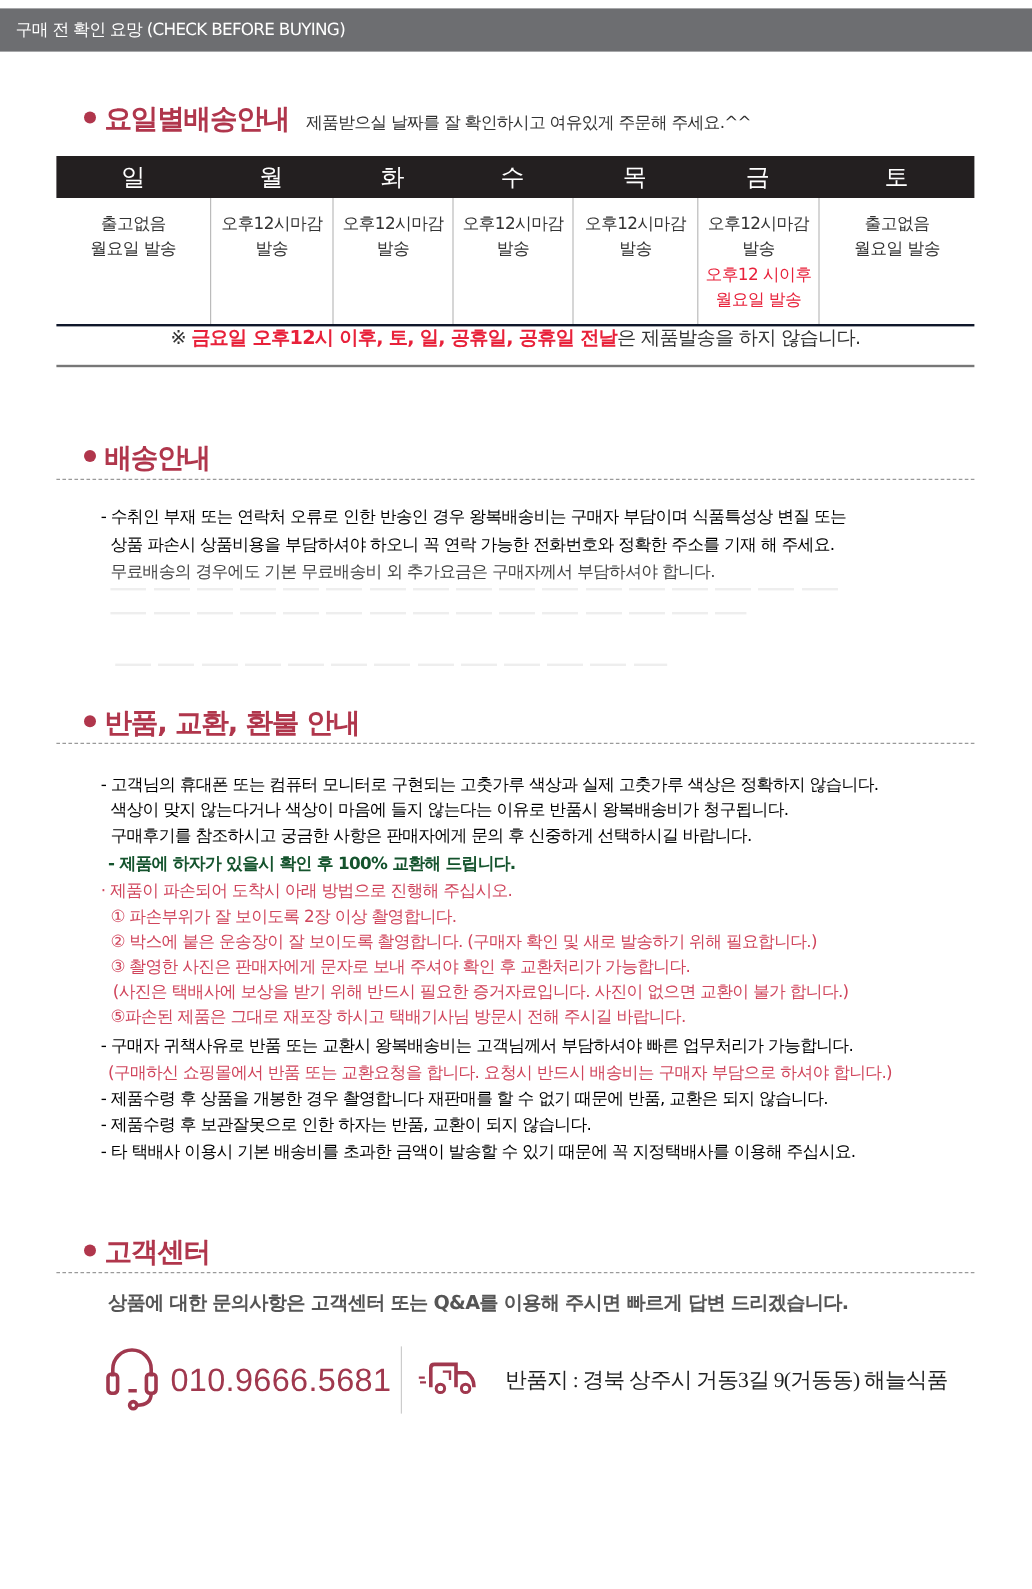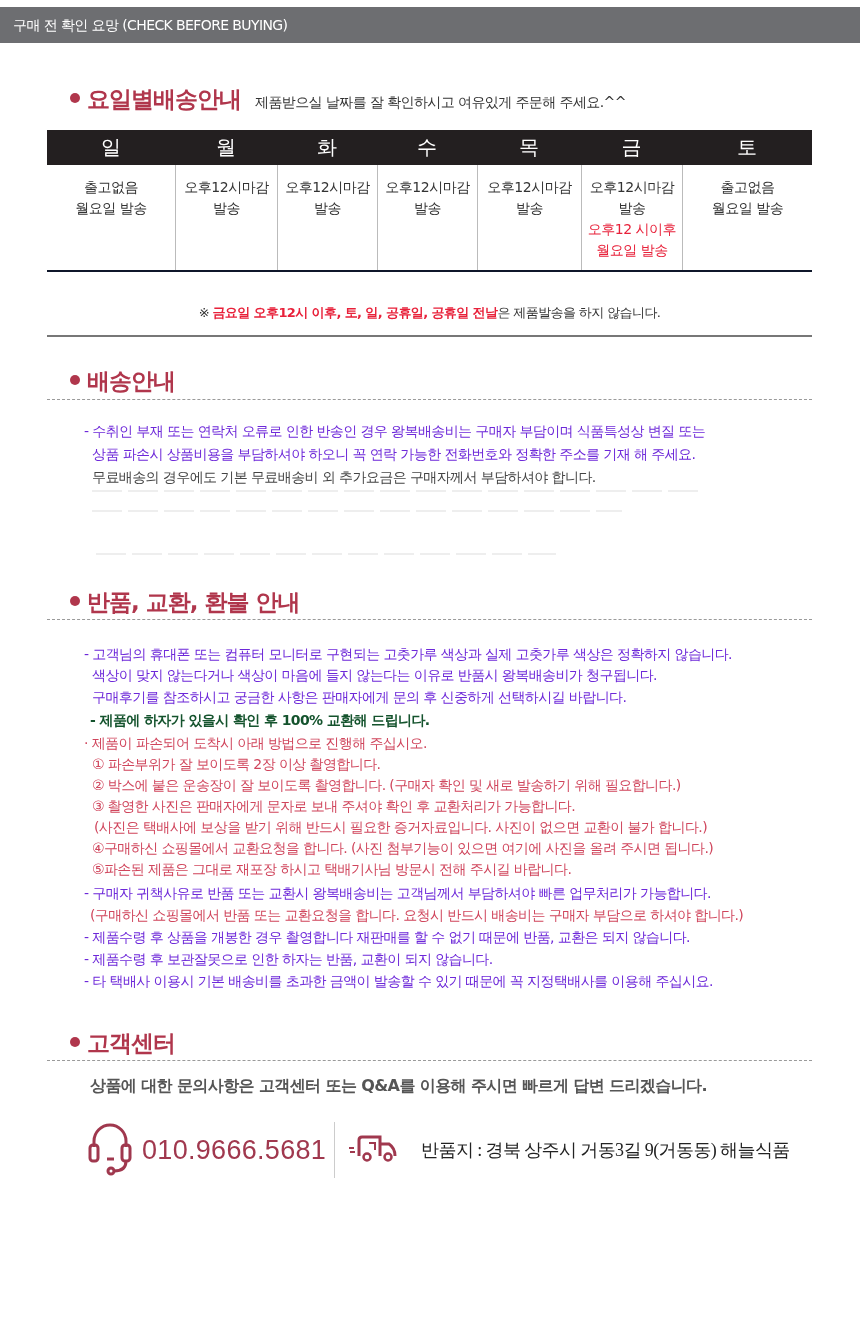--- a/index.html
+++ b/index.html
@@ -28,28 +28,28 @@
   
   .sched { position: absolute; left: 47px; top: 130px; width: 765px; }
   .sched-head { display: flex; background: #231f20; height: 35px; }
   .sched-head div { color: #fff; font-size: 20px; text-align: center; line-height: 35px; }
   .sched-body { display: flex; height: 107px; border-bottom: 2px solid #0f172a; }
   .sched-body .cell { border-left: 1px solid #bbb; text-align: center; padding-top: 12px; font-size: 14px; line-height: 21px; color: #333; letter-spacing: -0.5px; }
   .sched-body .cell:first-child { border-left: none; }
   .red { color: #e8213a; }
 
   .notice {
-    position: absolute; left: 47px; top: 293px; width: 765px; height: 44px;
-    text-align: center; font-size: 13px; line-height: 40px; color: #333; letter-spacing: -0.6px;
+    position: absolute; left: 47px; top: 262px; width: 765px; height: 44px;
+    text-align: center; font-size: 16px; line-height: 40px; color: #333; letter-spacing: -0.6px;
     border-bottom: 2px solid #777;
   }
   .notice .b { color: #e8213a; font-weight: bold; }
 
   .para { position: absolute; font-size: 14px; letter-spacing: -0.6px; white-space: nowrap; }
-  .para .ln { height: 23px; line-height: 23px; color: #6d28d9; }
+  .para .ln { height: 23px; line-height: 23px; color: #000000; }
   .para .ln.pink { color: #d0455c; }
   .para .ln.redb { color: #14532d; font-weight: bold; }
   .para .ln.gray { color: #444; }
 
   .faint { position: absolute; height: 2px; background: repeating-linear-gradient(90deg, #eeeeee 0 30px, transparent 30px 36px); }
 
   .cs-text { position: absolute; left: 90px; top: 1076px; font-size: 16px; color: #555; letter-spacing: -0.6px; font-weight: bold; }
 
   .contact { position: absolute; left: 86px; top: 1120px; height: 60px; display: flex; align-items: center; }
   .phone { font-family: "Liberation Sans", sans-serif; font-size: 27px; color: #a0384e; margin-left: 8px; letter-spacing: 0.3px; }
@@ -141,21 +141,20 @@
 <div class="para" style="left:84px; top:643px;">
   <div class="ln" style="height:22px;line-height:22px">- 고객님의 휴대폰 또는 컴퓨터 모니터로 구현되는 고춧가루 색상과 실제 고춧가루 색상은 정확하지 않습니다.</div>
   <div class="ln" style="height:21px;line-height:21px;padding-left:8px">색상이 맞지 않는다거나 색상이 마음에 들지 않는다는 이유로 반품시 왕복배송비가 청구됩니다.</div>
   <div class="ln" style="height:22px;line-height:22px;padding-left:8px">구매후기를 참조하시고 궁금한 사항은 판매자에게 문의 후 신중하게 선택하시길 바랍니다.</div>
   <div class="ln redb" style="height:25px;line-height:25px;padding-left:6px">- 제품에 하자가 있을시 확인 후 100% 교환해 드립니다.</div>
   <div class="ln pink" style="height:21px;line-height:21px">· 제품이 파손되어 도착시 아래 방법으로 진행해 주십시오.</div>
   <div class="ln pink" style="height:21px;line-height:21px;padding-left:8px">① 파손부위가 잘 보이도록 2장 이상 촬영합니다.</div>
   <div class="ln pink" style="height:21px;line-height:21px;padding-left:8px">② 박스에 붙은 운송장이 잘 보이도록 촬영합니다. (구매자 확인 및 새로 발송하기 위해 필요합니다.)</div>
   <div class="ln pink" style="height:21px;line-height:21px;padding-left:8px">③ 촬영한 사진은 판매자에게  문자로 보내 주셔야 확인 후 교환처리가 가능합니다.</div>
   <div class="ln pink" style="height:21px;line-height:21px;padding-left:10px">(사진은 택배사에  보상을 받기 위해 반드시 필요한 증거자료입니다. 사진이 없으면 교환이 불가 합니다.)</div>
-  <div class="ln pink" style="height:21px;line-height:21px;padding-left:8px">④구매하신 쇼핑몰에서 교환요청을 합니다. (사진 첨부기능이 있으면 여기에  사진을 올려 주시면 됩니다.)</div>
   <div class="ln pink" style="height:23px;line-height:21px;padding-left:8px">⑤파손된 제품은 그대로 재포장 하시고 택배기사님 방문시 전해 주시길 바랍니다.</div>
   <div class="ln" style="height:22px;line-height:22px">- 구매자 귀책사유로 반품 또는 교환시 왕복배송비는 고객님께서 부담하셔야 빠른 업무처리가 가능합니다.</div>
   <div class="ln pink" style="height:22px;line-height:22px;padding-left:6px">(구매하신 쇼핑몰에서 반품 또는 교환요청을 합니다. 요청시 반드시 배송비는 구매자 부담으로 하셔야 합니다.)</div>
   <div class="ln" style="height:22px;line-height:22px">- 제품수령 후 상품을 개봉한 경우 촬영합니다 재판매를 할 수 없기 때문에 반품, 교환은 되지 않습니다.</div>
   <div class="ln" style="height:22px;line-height:22px">- 제품수령 후 보관잘못으로 인한 하자는 반품, 교환이 되지 않습니다.</div>
   <div class="ln" style="height:22px;line-height:22px">- 타 택배사 이용시 기본 배송비를 초과한 금액이 발송할 수 있기 때문에 꼭 지정택배사를 이용해 주십시요.</div>
 </div>
 
 <div class="sec-title" style="left:70px; top:1028px;">
   <span class="dot"></span>

